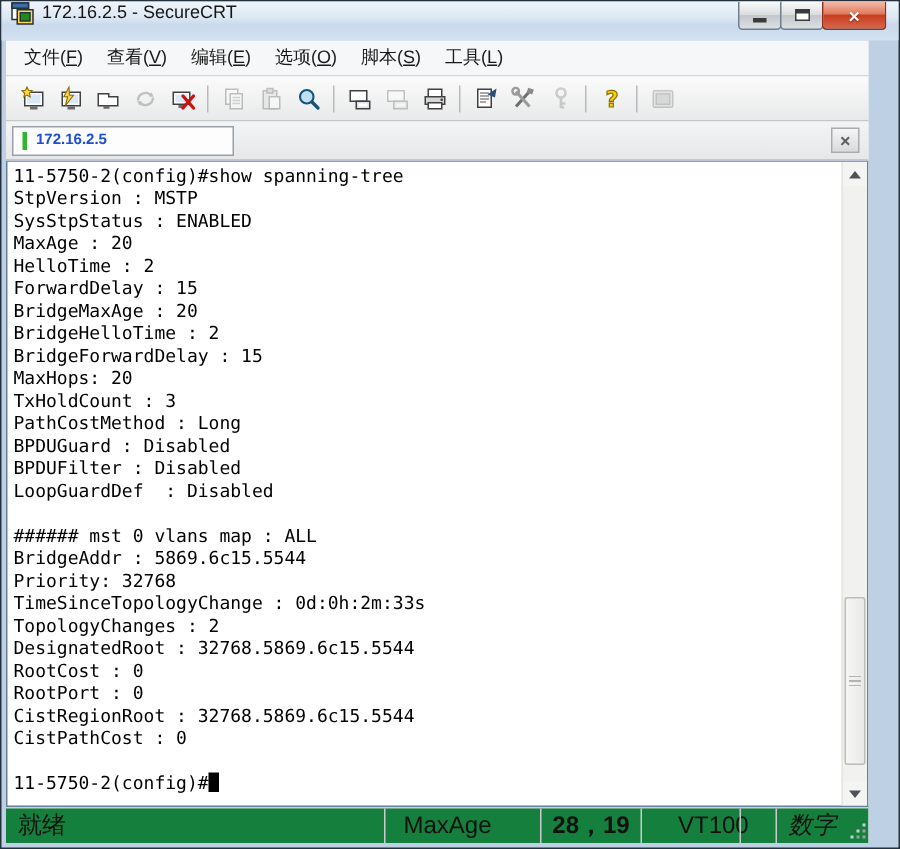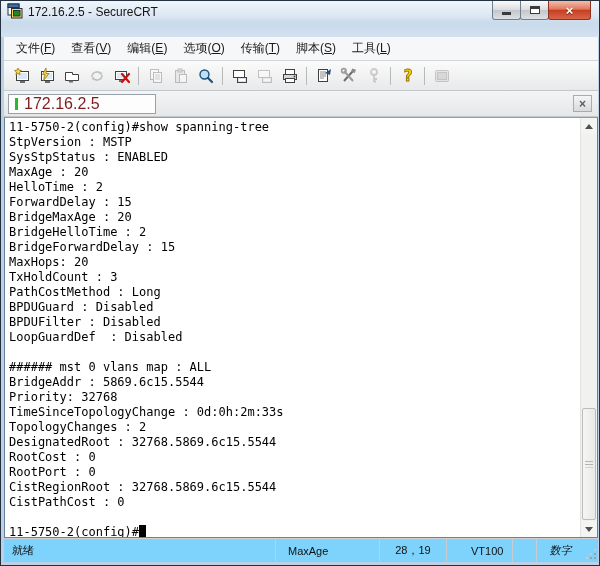--- a/index.html
+++ b/index.html
@@ -10,22 +10,22 @@
     width:600px; height:566px;
     border:1px solid #24313f;
     background:#bdd0e4;
     display:flex; flex-direction:column;
   }
 
   
   .titlebar{
     height:26px; flex:0 0 26px;
     background:linear-gradient(#eff5fb,#dde8f3 40%,#c9daeb 60%,#d3e1f0);
-    display:flex; align-items:flex-end;
-    padding:18px 6px; position:relative;
+    display:flex; align-items:flex-start;
+    padding:0 6px; position:relative;
   }
   .title-icon{ width:16px; height:16px; flex:0 0 16px; }
   .title-text{ margin-left:5px; font-size:12px; color:#151515; }
   .win-controls{ position:absolute; top:0; right:8px; display:flex; }
   .wc{
     width:29px; height:19px; margin-left:-1px;
     border:1px solid #6f7f8d; border-top:none;
     border-radius:0 0 3px 3px;
     background:linear-gradient(#fbfbfb,#dadde0 48%,#c3c7cb 52%,#dde0e3);
     display:flex; align-items:center; justify-content:center;
@@ -33,21 +33,21 @@
   .wc-min-glyph{ width:9px; height:3px; background:#3a3a3a; margin-top:7px; }
   .wc-max-glyph{ width:10px; height:8px; border:1px solid #3a3a3a; border-top:3px solid #3a3a3a; background:#fff; }
   .wc.close{
     width:43px;
     border-color:#8d3222;
     background:linear-gradient(#f4bcac,#e07a5d 45%,#c73f22 52%,#d9664a);
   }
   .wc-close-glyph{ color:#fff; font-weight:bold; font-size:13px; line-height:1; text-shadow:0 1px 1px #7a2414; }
 
   
-  .client{ flex:1; margin:0 1px 3px 3px; display:flex; flex-direction:column; background:#f2f3f4; overflow:hidden; }
+  .client{ flex:1; margin:0 20px 3px 3px; display:flex; flex-direction:column; background:#f2f3f4; overflow:hidden; }
 
   
   .menu-bar{
     height:24px; flex:0 0 24px;
     background:#f6f7f8; border-bottom:1px solid #d4d7da;
     display:flex; align-items:center; padding-left:4px;
   }
   .menu-item{ padding:4px 8px; color:#1a1a1a; cursor:default; }
 
   
@@ -67,21 +67,21 @@
     background:linear-gradient(#f3f4f5,#e5e7e9);
     border-bottom:1px solid #c5c8cb;
     display:flex; align-items:center; padding:0 4px; position:relative;
   }
   .tab{
     width:148px; height:20px;
     background:#fdfdfd; border:1px solid #98a1aa;
     display:flex; align-items:center; gap:6px; padding:0 6px;
   }
   .tab-status{ width:3px; height:12px; background:#2fb52f; }
-  .tab-label{ font-size:16px; color:#7f1d1d; }
+  .tab-label{ font-size:10px; color:#1d4ed8;font-weight:bold; }
   .tab-close{
     position:absolute; right:6px; top:4px;
     width:19px; height:17px;
     border:1px solid #a9acaf;
     background:linear-gradient(#f5f5f5,#d9dadb);
     display:flex; align-items:center; justify-content:center;
     color:#5a5f64; font-weight:bold; font-size:12px; line-height:1;
   }
 
   
@@ -111,28 +111,28 @@
   }
   .sb-thumb::after{
     content:""; position:absolute; left:50%; top:50%; width:8px; height:7px;
     transform:translate(-50%,-50%);
     background:repeating-linear-gradient(#b4b4b1 0 1px, transparent 1px 3px);
   }
 
   
   .status-bar{
     height:24px; flex:0 0 24px;
-    background:#7dd3fc; border-top:1px solid #cfd2d5;
-    display:flex; align-items:center; font-size:11px; color:#111;
+    background:#15803d; border-top:1px solid #cfd2d5;
+    display:flex; align-items:center; font-size:16px; color:#111;
   }
   .sp{ height:100%; display:flex; align-items:center; border-left:1px solid #c9cccf; }
   .sp:first-child{ border-left:none; }
   .sp-ready{ flex:1; padding-left:8px; border-left:none; }
   .sp-proto{ width:104px; padding-left:12px; }
-  .sp-pos{ width:67px; justify-content:center; }
+  .sp-pos{ width:67px; justify-content:center;font-weight:bold; }
   .sp-size{ width:90px; justify-content:center; }
   .sp-emu{ width:66px; padding-left:24px; }
   .sp-blank{ width:24px; }
   .sp-num{ width:48px; justify-content:center;font-style:italic; }
   .resize-grip{ width:14px; height:100%; position:relative; }
   .resize-grip::after{
     content:""; position:absolute; right:2px; bottom:3px; width:2px; height:2px;
     background:#9aa0a6;
     box-shadow:-4px 0 #9aa0a6, -8px 0 #c8ccd0, 0 -4px #9aa0a6, -4px -4px #c8ccd0, 0 -8px #c8ccd0;
   }
@@ -163,21 +163,20 @@
     </div>
   </div>
 
   <div class="client">
 
     <div class="menu-bar">
         <span class="menu-item">文件(<u>F</u>)</span>
         <span class="menu-item">查看(<u>V</u>)</span>
         <span class="menu-item">编辑(<u>E</u>)</span>
         <span class="menu-item">选项(<u>O</u>)</span>
-        <span class="menu-item">传输(<u>T</u>)</span>
         <span class="menu-item">脚本(<u>S</u>)</span>
         <span class="menu-item">工具(<u>L</u>)</span>
       </div>
 
     <div class="toolbar">
       <div class="tbtn">
         <svg width="18" height="18" viewBox="0 0 18 18">
           <rect x="3.5" y="4.5" width="12" height="9" fill="#fff" stroke="#404040"></rect>
             <rect x="5" y="6" width="9" height="6" fill="#d8e8f6"></rect>
             <rect x="7" y="14" width="5" height="2" fill="#6a6a6a"></rect>

